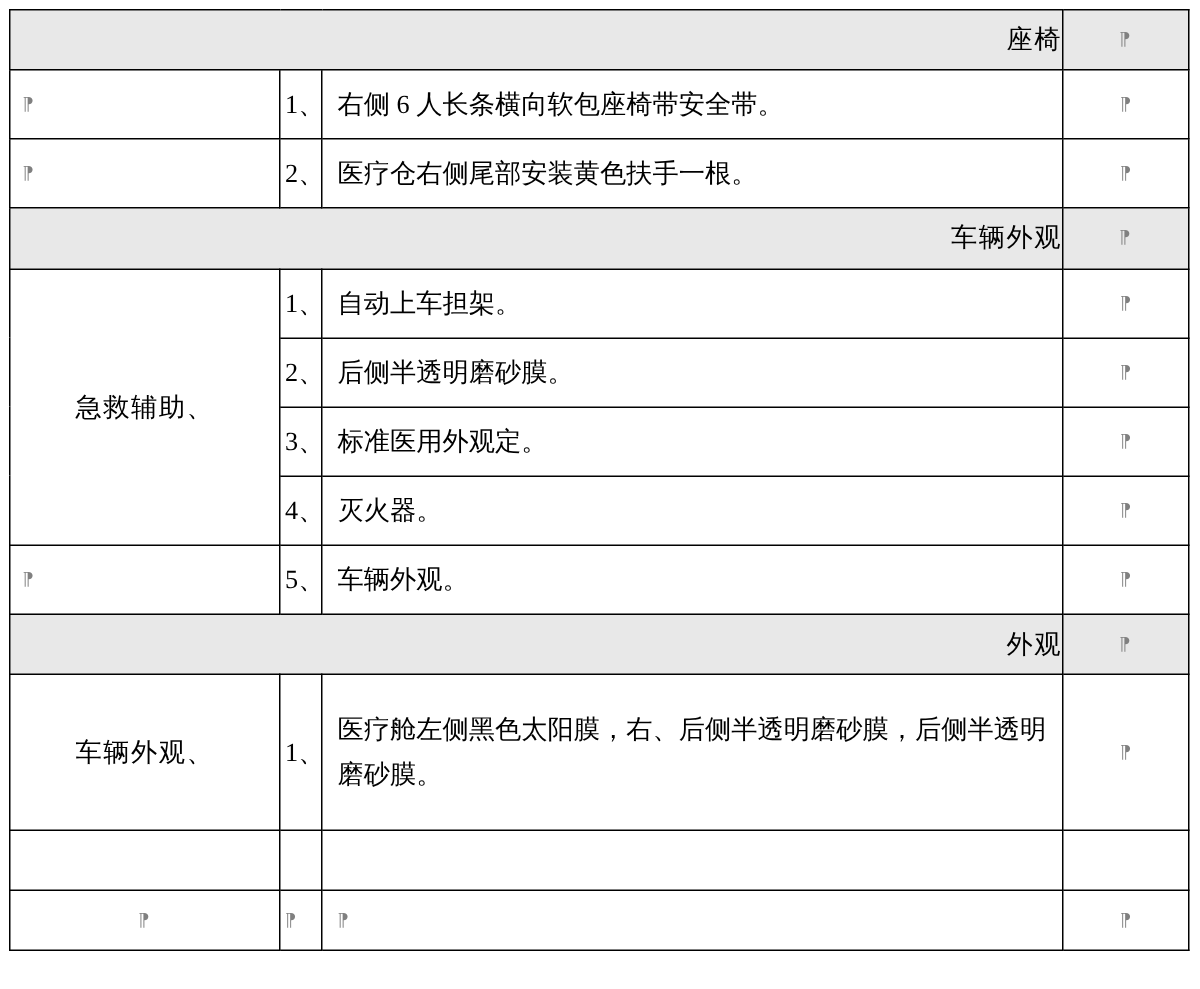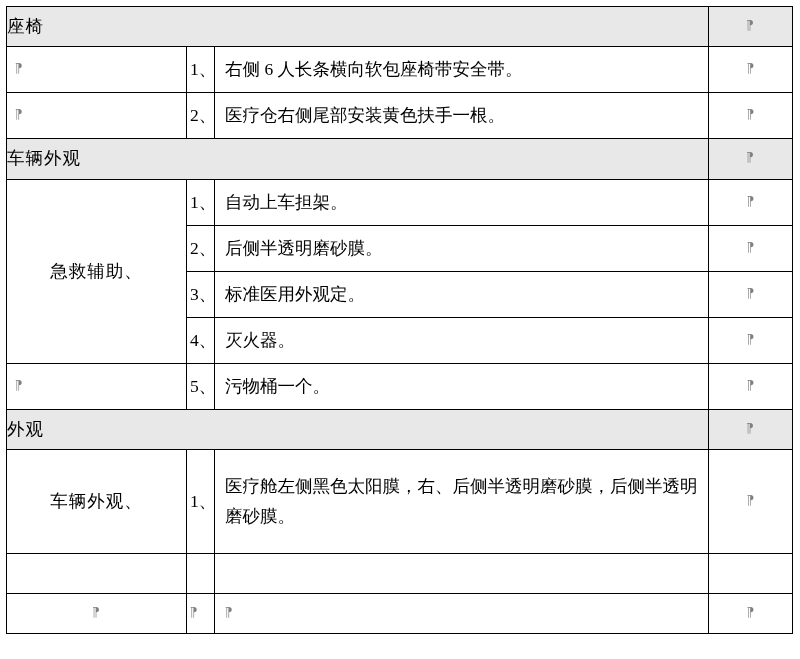--- a/index.html
+++ b/index.html
@@ -38,21 +38,21 @@
   col.c2 { width: 28px; }
   col.c3 { width: 494px; }
   col.c4 { width: 84px; }
 
   .cell-pad {
     padding: 4px 6px 4px 8px;
     display: block;
   }
   .section-head {
     background: #e8e8e8;
-    text-align: left;
+    text-align: right;
     font-size: 18px;
   }
   .section-head .cell-pad {
     padding: 7px 0 7px 0;
     letter-spacing: 1px;
   }
   .num-cell {
     text-align: left;
     vertical-align: middle;
   }
@@ -208,21 +208,21 @@
       </tr>
 
       <tr class="row-h-std">
         <td class="label-cell">
           <span class="cell-pad tail-mark" style="display:block;text-align:left;padding-left:8px;">⁋</span>
         </td>
         <td class="num-cell">
           <span class="cell-pad">5、</span>
         </td>
         <td class="text-cell">
-          <span class="cell-pad">污物桶一个。</span>
+          <span class="cell-pad">车辆外观。</span>
         </td>
         <td class="right-mark">
           <span class="cell-pad tail-mark">⁋</span>
         </td>
       </tr>
 
       <tr class="row-h-sec">
         <td class="section-head" colspan="3">
           <span class="cell-pad">外观</span>
         </td>

